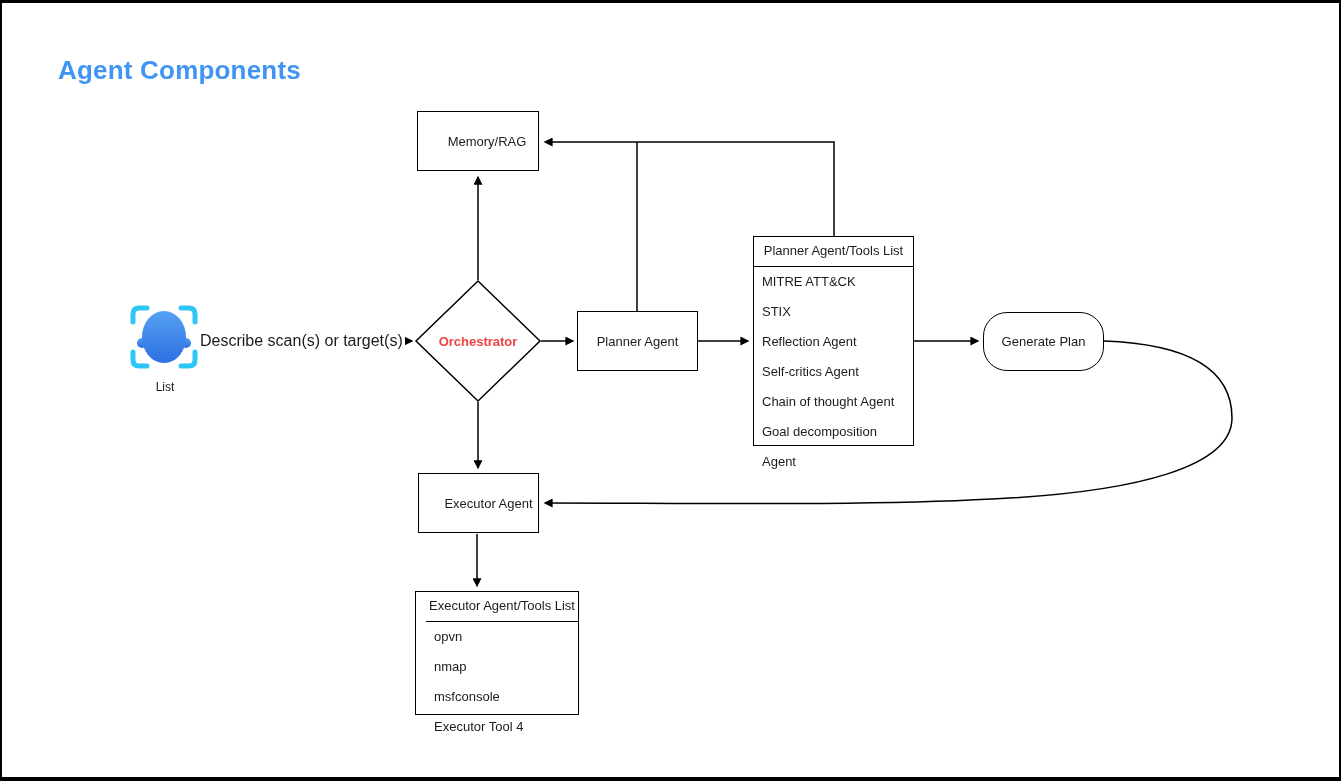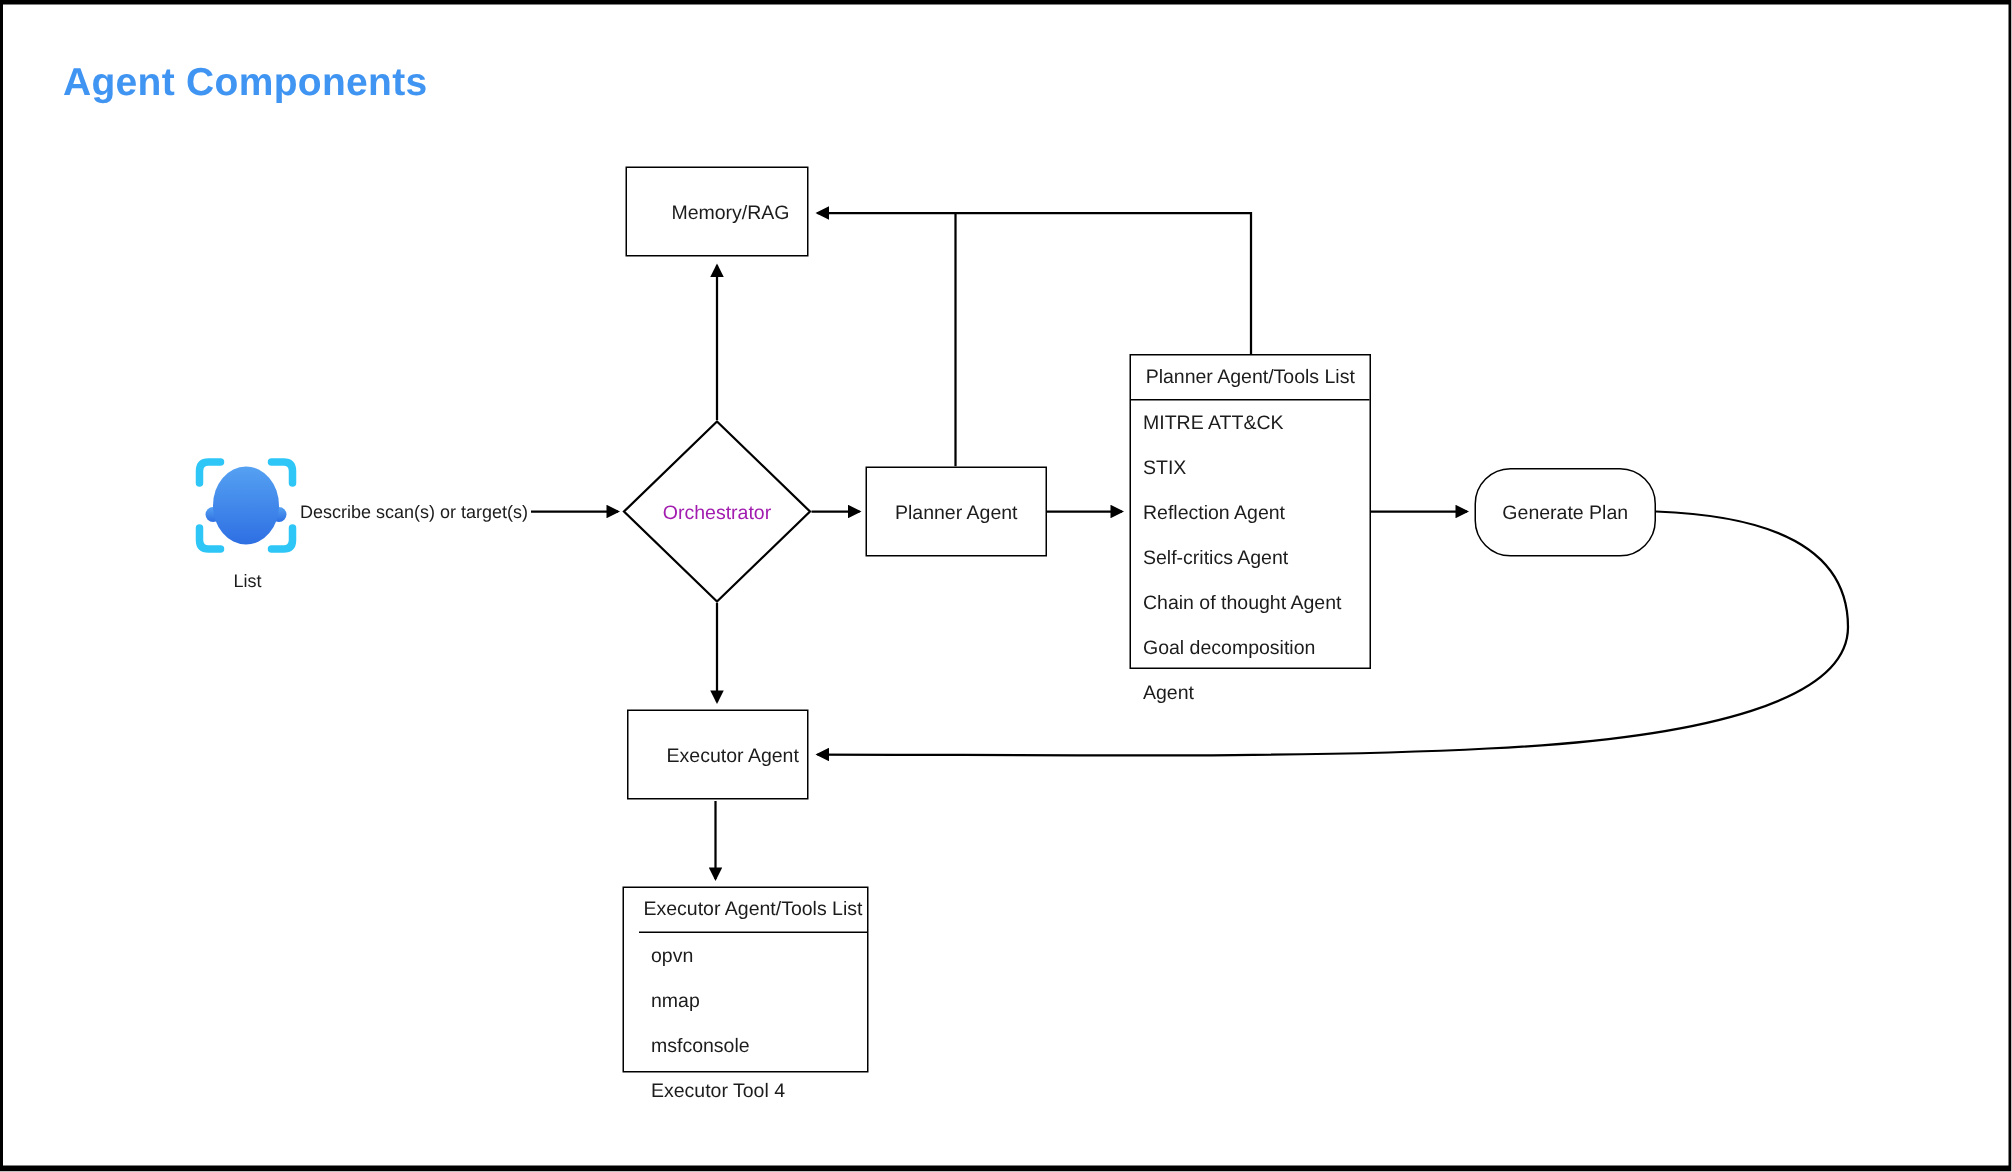--- a/index.html
+++ b/index.html
@@ -11,21 +11,21 @@
     background: #ffffff;
     border: solid #000000;
     border-width: 3px 2px 4px 2px;
     font-family: "Liberation Sans", "DejaVu Sans", sans-serif;
     overflow: hidden;
   }
   .page-title {
     position: absolute;
     left: 40px;
     top: 36px;
-    margin: 0;
+    margin: 16px;
     font-size: 26px;
     font-weight: bold;
     color: #4195f2;
     letter-spacing: 0.2px;
   }
   svg.layer {
     position: absolute;
     left: 0; top: 0;
     width: 1341px;
     height: 781px;
@@ -40,21 +40,22 @@
     font-size: 13px;
     color: #1c1c1c;
     text-align: center;
   }
   .diamond-label {
     position: absolute;
     display: flex;
     align-items: center;
     justify-content: center;
     font-size: 13px;
-    color: #a21caf;
+    color: #ef4444;
+    font-weight: bold;
   }
   .list-box {
     position: absolute;
     border: 1.5px solid #000000;
     background: #ffffff;
     color: #1c1c1c;
   }
   .list-header {
     height: 30px;
     line-height: 28px;
@@ -69,21 +70,21 @@
     font-size: 13px;
     text-align: left;
   }
   .edge-label {
     position: absolute;
     left: 196px;
     top: 329px;
     height: 18px;
     line-height: 18px;
     background: #ffffff;
-    font-size: 12px;
+    font-size: 16px;
     color: #1c1c1c;
     padding: 0 2px;
     white-space: nowrap;
   }
   .user-label {
     position: absolute;
     left: 130px;
     top: 377px;
     width: 66px;
     text-align: center;

